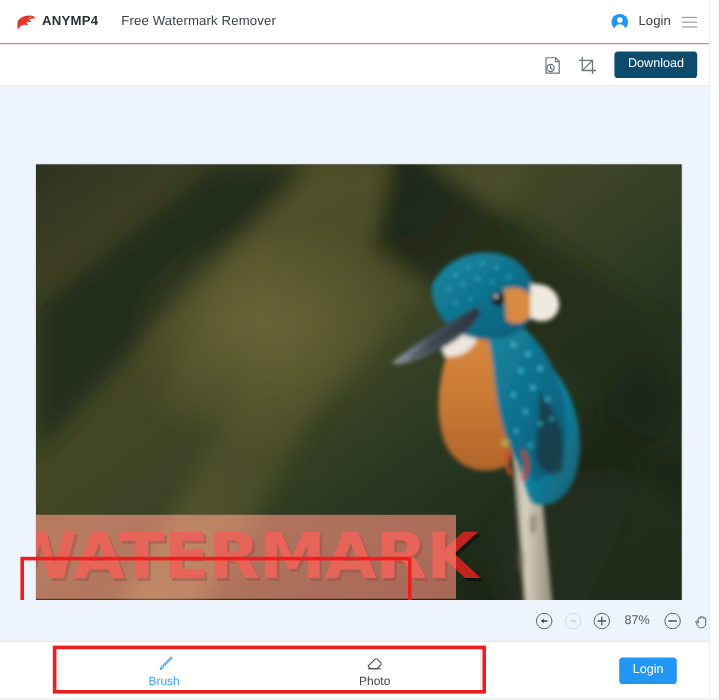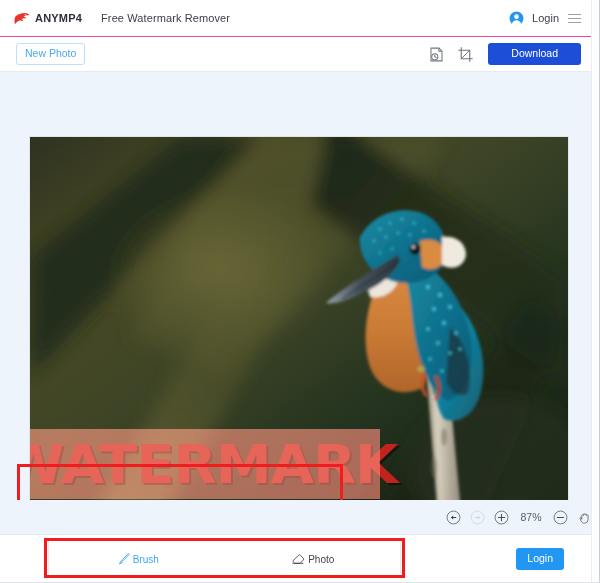--- a/index.html
+++ b/index.html
@@ -63,22 +63,22 @@
     background: #ffffff;
     padding: 4px 8px 5px; line-height: 1;
     cursor: pointer;
   }
   .toolbar-right {
     margin-left: auto; display: flex; align-items: center; gap: 12px;
   }
   .tb-icon { width: 17px; height: 17px; display: block; cursor: pointer; }
   .download-btn {
     font-size: 10.5px; color: #ffffff;
-    background: #1d4ed8; border: none; border-radius: 3px;
-    padding: 5px 23px 6px; line-height: 1;
+    background: #0c4a6e; border: none; border-radius: 3px;
+    padding: 5px 11px 6px; line-height: 1;
     margin-left: 2px; cursor: pointer;
   }
 
   
   .canvas-area {
     position: absolute; top: 72px; left: 0;
     width: 592px; height: 428px;
     background: #eef4fb;
     overflow: hidden;
   }
@@ -150,21 +150,21 @@
     display: flex; align-items: center;
   }
   .tools {
     position: absolute; left: 48px; top: 5px;
     width: 353px; height: 38px;
     display: flex; align-items: center;
     border: 1px solid #e9edf1;
     background: #fff;
   }
   .tool {
-    flex: 1; display: flex; 
+    flex: 1; display: flex; flex-direction: column;
     align-items: center; justify-content: center; gap: 2px;
     cursor: pointer;
   }
   .tool svg { display:block; }
   .tool-label { font-size: 10px; color: #41464e; }
   .tool.active .tool-label { color: #3da4f5; }
   .annot-box-tools {
     position: absolute; left: 44px; top: 538px;
     width: 361px; height: 40px;
     border: 3px solid #ef1d1d;
@@ -213,21 +213,20 @@
       <span class="login-text">Login</span>
       <span class="hamburger">
         <i></i>
           <i></i>
           <i></i>
       </span>
     </div>
   </div>
 
   <div class="toolbar">
-    <button class="new-photo-btn">New Photo</button>
 
     <div class="toolbar-right">
       <span>
         <svg class="tb-icon" viewBox="0 0 20 20">
           <path d="M3.5 2.5 H13 L16.5 6 V17.5 H3.5 Z" fill="none" stroke="#6f757e" stroke-width="1.2"></path>
           <path d="M12.8 2.6 V6.2 H16.4" fill="none" stroke="#6f757e" stroke-width="1.2"></path>
           <circle cx="8" cy="12.6" r="3.6" fill="#ffffff" stroke="#6f757e" stroke-width="1.2"></circle>
           <path d="M8 10.5 V12.7 L9.7 13.6" fill="none" stroke="#6f757e" stroke-width="1.2" stroke-linecap="round"></path>
         </svg>
       </span>

